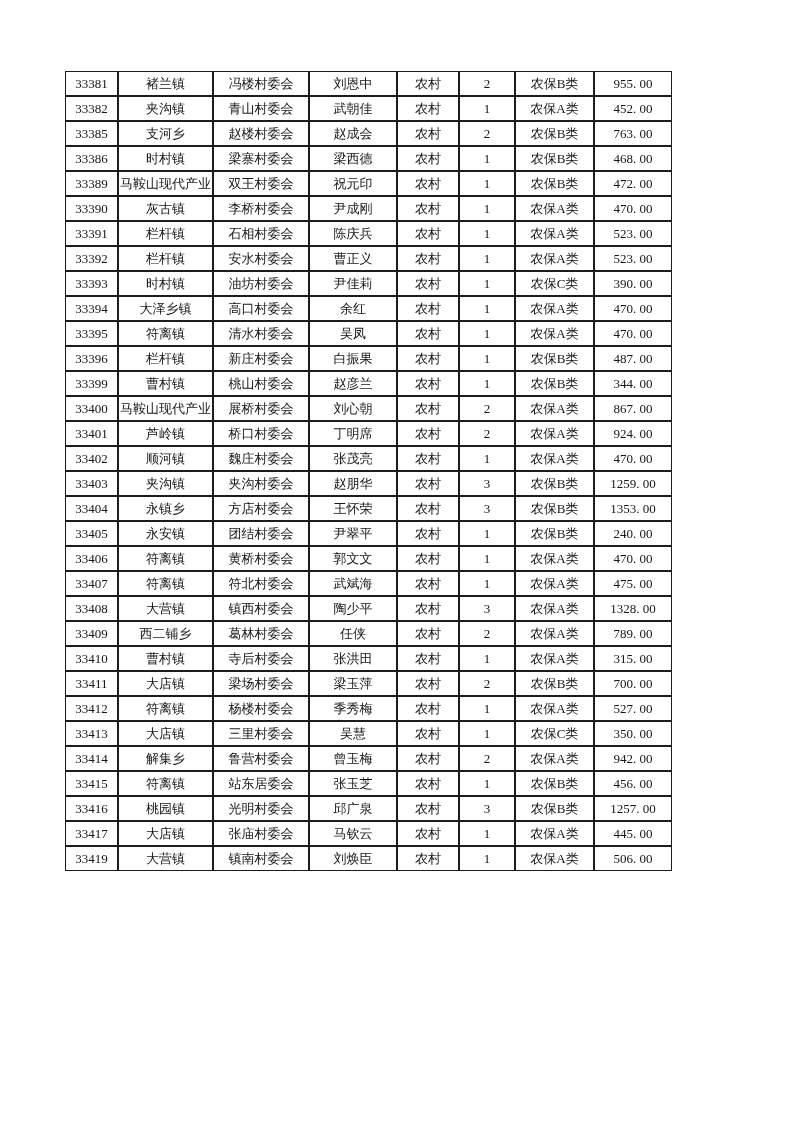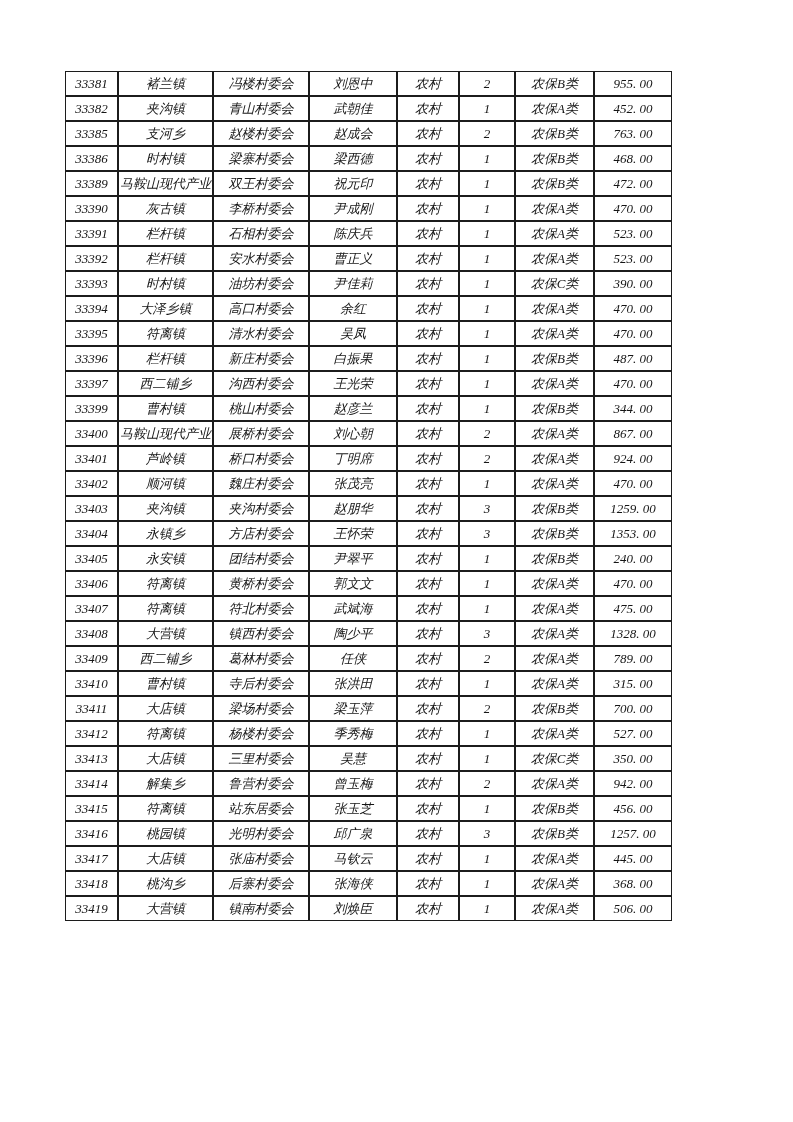--- a/index.html
+++ b/index.html
@@ -16,21 +16,20 @@
     font-family: "Liberation Serif", "DejaVu Serif", serif;
   }
   table.grid {
     position: absolute;
     left: 65px;
     top: 71px;
     width: 607px;
     border-collapse: separate;
     border-spacing: 0;
     table-layout: fixed;
-    font-style: italic;
   }
   table.grid td {
     border: 1px solid #1c1c1c;
     height: 23px;
     padding: 0;
     text-align: center;
     vertical-align: middle;
     font-family: "Liberation Serif", "DejaVu Serif", serif;
     font-size: 13px;
     line-height: 23px;
@@ -177,30 +176,20 @@
           <td>33396</td>
           <td>栏杆镇</td>
           <td>新庄村委会</td>
           <td>白振果</td>
           <td>农村</td>
           <td>1</td>
           <td>农保B类</td>
           <td>487. 00</td>
         </tr>
         <tr>
-          <td>33397</td>
-          <td>西二铺乡</td>
-          <td>沟西村委会</td>
-          <td>王光荣</td>
-          <td>农村</td>
-          <td>1</td>
-          <td>农保A类</td>
-          <td>470. 00</td>
-        </tr>
-        <tr>
           <td>33399</td>
           <td>曹村镇</td>
           <td>桃山村委会</td>
           <td>赵彦兰</td>
           <td>农村</td>
           <td>1</td>
           <td>农保B类</td>
           <td>344. 00</td>
         </tr>
         <tr>
@@ -375,30 +364,20 @@
         </tr>
         <tr>
           <td>33417</td>
           <td>大店镇</td>
           <td>张庙村委会</td>
           <td>马钦云</td>
           <td>农村</td>
           <td>1</td>
           <td>农保A类</td>
           <td>445. 00</td>
-        </tr>
-        <tr>
-          <td>33418</td>
-          <td>桃沟乡</td>
-          <td>后寨村委会</td>
-          <td>张海侠</td>
-          <td>农村</td>
-          <td>1</td>
-          <td>农保A类</td>
-          <td>368. 00</td>
         </tr>
         <tr>
           <td>33419</td>
           <td>大营镇</td>
           <td>镇南村委会</td>
           <td>刘焕臣</td>
           <td>农村</td>
           <td>1</td>
           <td>农保A类</td>
           <td>506. 00</td>

